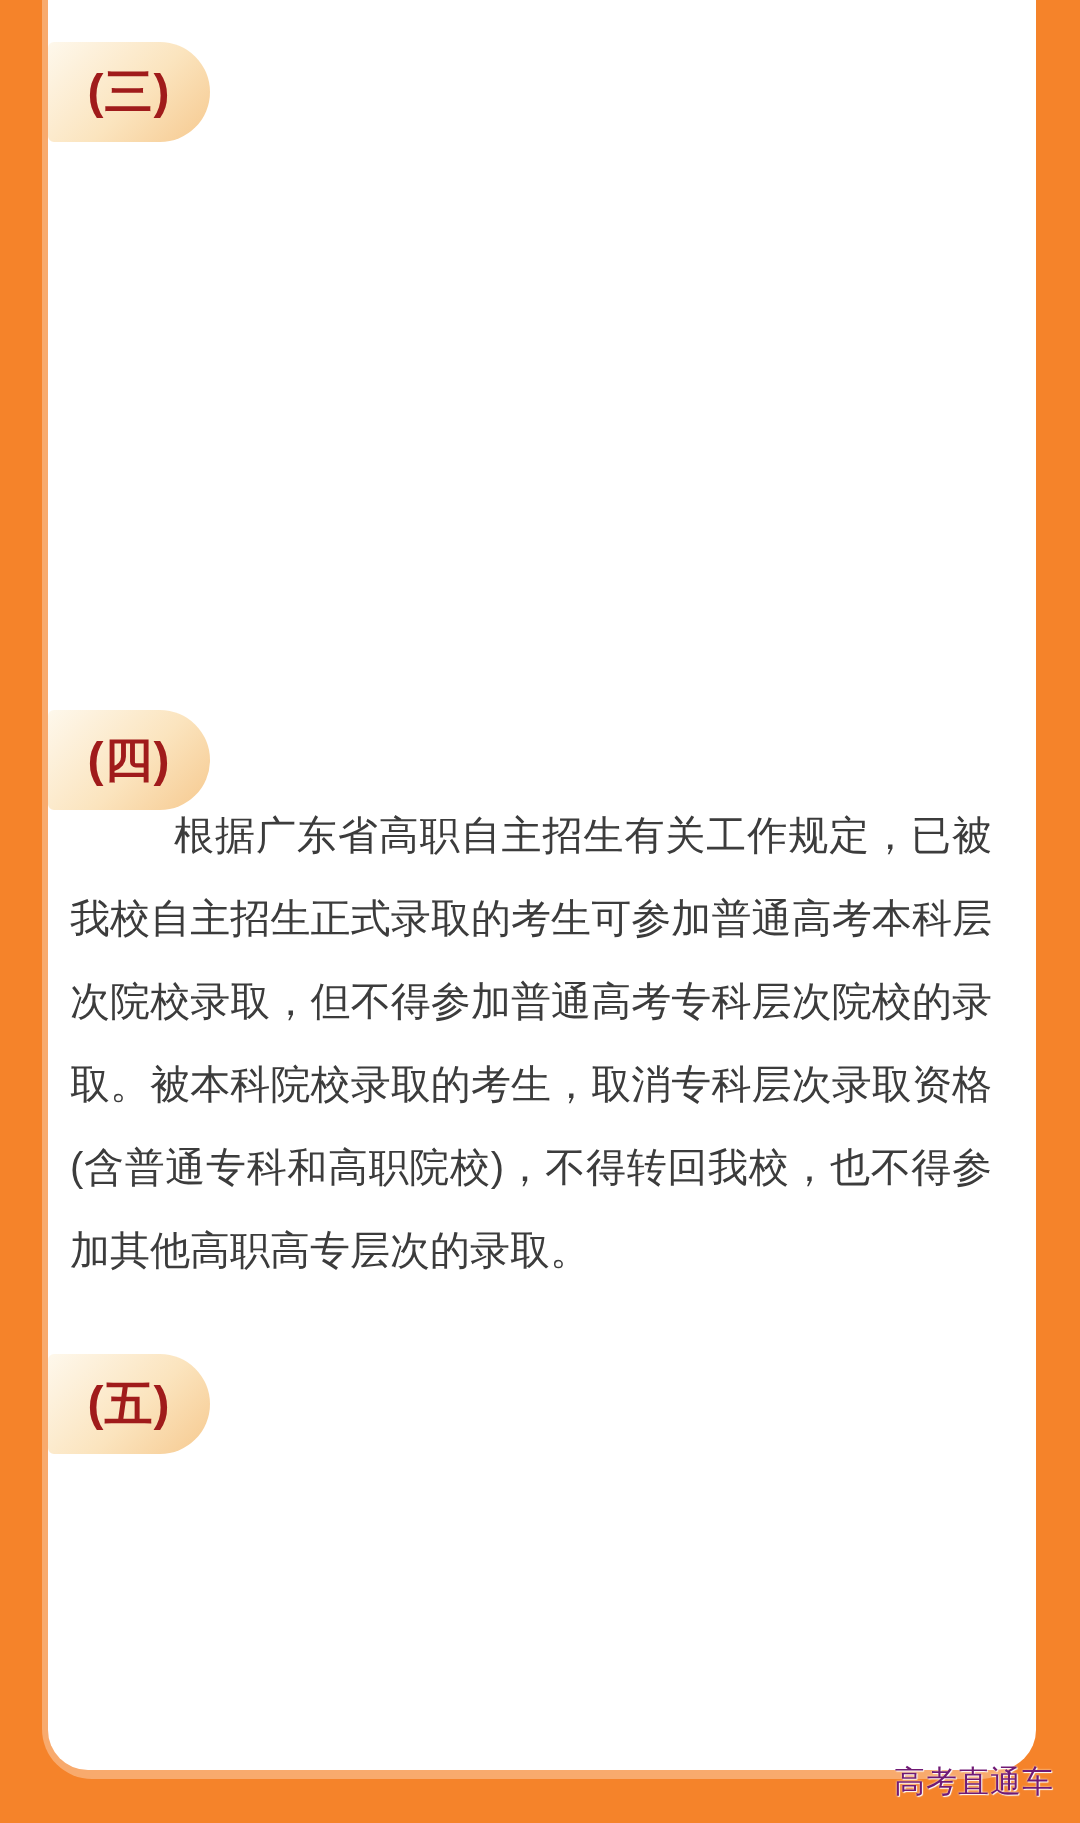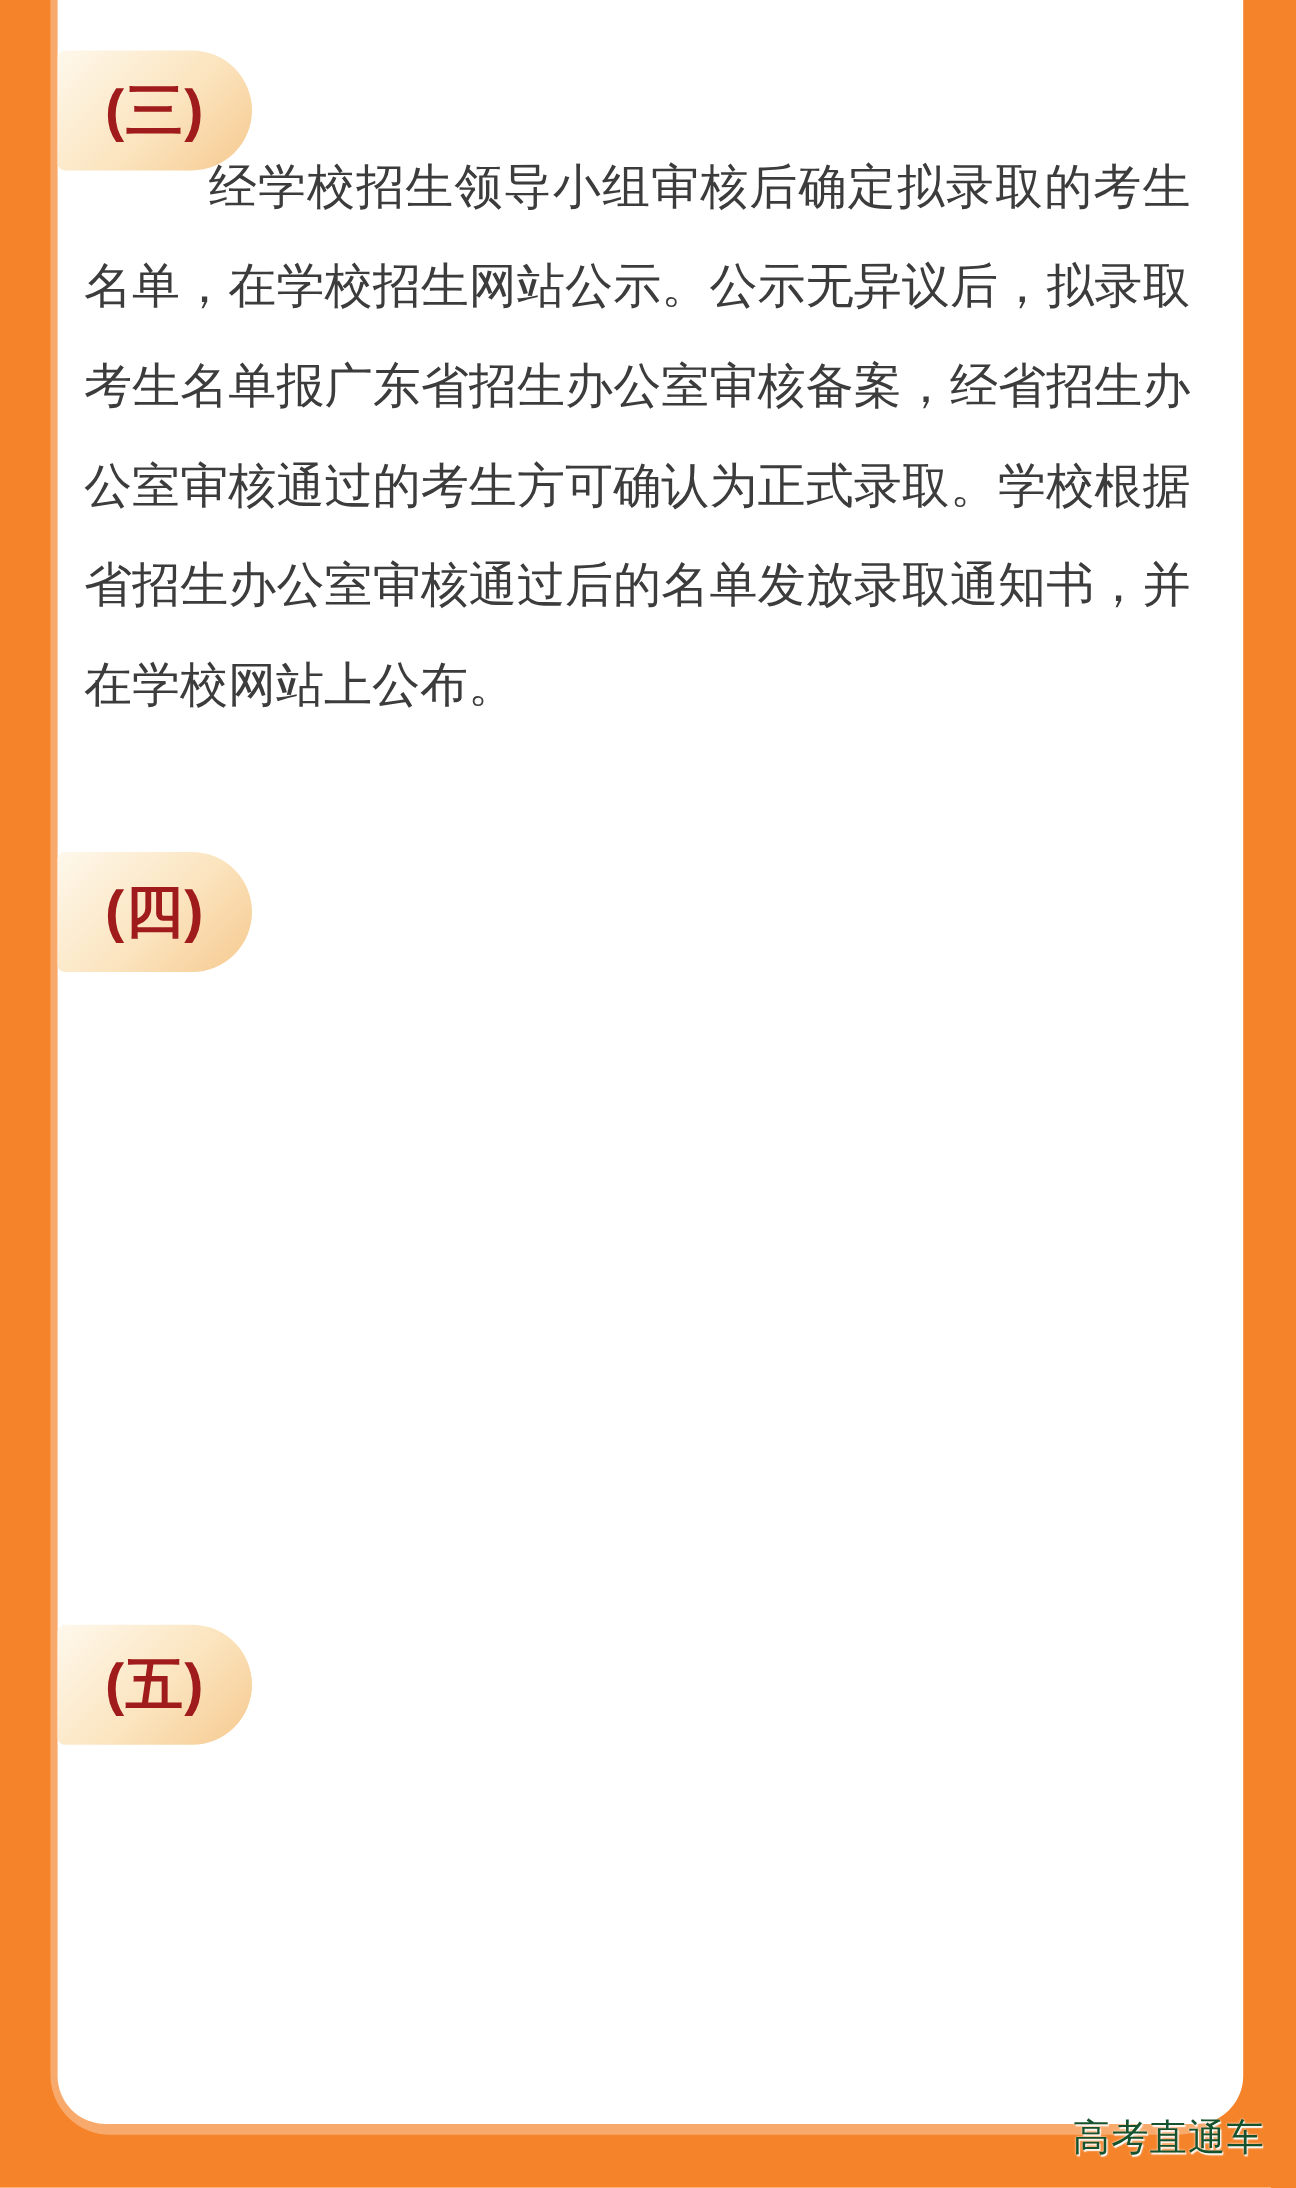--- a/index.html
+++ b/index.html
@@ -67,40 +67,40 @@
   .badge-five  { top: 1364px; }
   .para-five   { top: 1441px; }
   .link-red {
     color: #E41E14;
   }
   .watermark {
     position: absolute;
     right: 26px;
     bottom: 20px;
     font-size: 31px;
-    color: #14532d;
+    color: #701a75;
     text-shadow: 0 0 2px #FFFFFF, 1px 1px 1px #FFFFFF;
     letter-spacing: 1px;
   }
 </style>
 </head>
 <body>
 
 <div class="card-back"></div>
 
 <div class="card">
 
   <div class="badge badge-three">
     <span class="badge-label">(三)</span>
   </div>
-  <div class="para para-three">经学校招生领导小组审核后确定拟录取的考生名单，在学校招生网站公示。公示无异议后，拟录取考生名单报广东省招生办公室审核备案，经省招生办公室审核通过的考生方可确认为正式录取。学校根据省招生办公室审核通过后的名单发放录取通知书，并在学校网站上公布。</div>
 
   <div class="badge badge-four">
     <span class="badge-label">(四)</span>
   </div>
+  <div class="para para-four">根据广东省高职自主招生有关工作规定，已被我校自主招生正式录取的考生可参加普通高考本科层次院校录取，但不得参加普通高考专科层次院校的录取。被本科院校录取的考生，取消专科层次录取资格(含普通专科和高职院校)，不得转回我校，也不得参加其他高职高专层次的录取。</div>
 
   <div class="badge badge-five">
     <span class="badge-label">(五)</span>
   </div>
 
 </div>
 
 <div class="watermark">高考直通车</div>
 
 </body></html>

